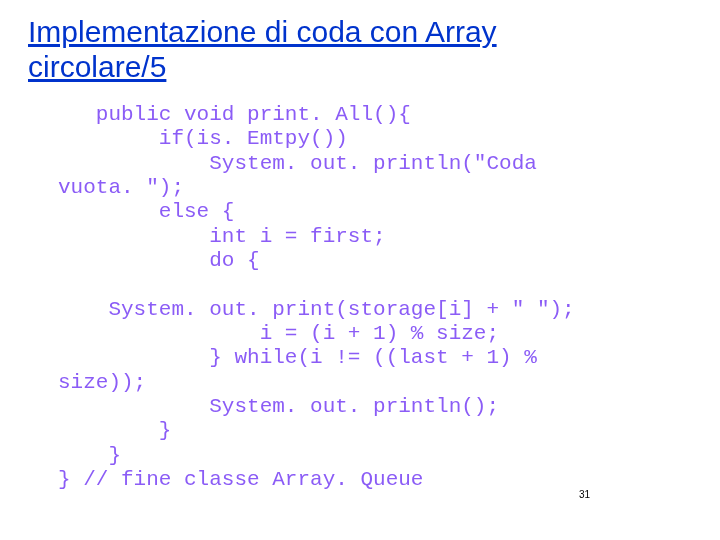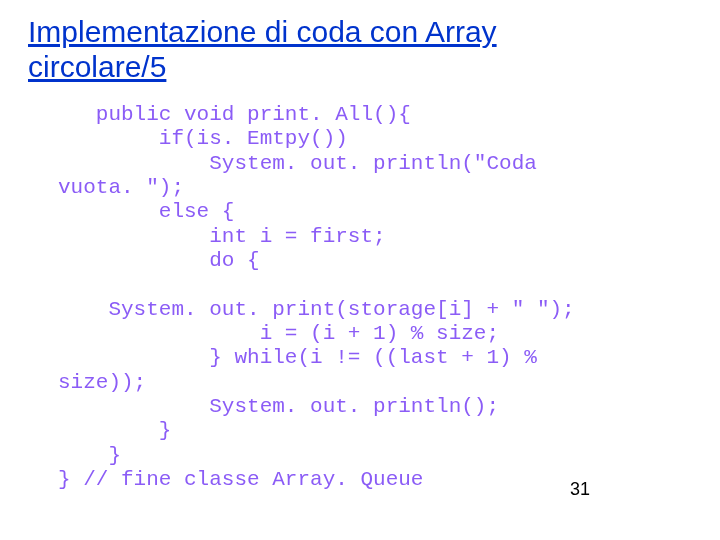--- a/index.html
+++ b/index.html
@@ -31,21 +31,21 @@
     font-size: 21px;
     line-height: 1.16;
     white-space: pre;
     color: #8b5cf6;
     padding-left: 30px;
   }
   .pagenum {
     position: absolute;
     right: 26px;
     bottom: 40px;
-    font-size: 18px;
+    font-size: 10px;
     color: #000;
   }
 </style>
 </head>
 <body>
 
 <div class="slide">
   <h1 class="title">Implementazione di coda con Array circolare/5</h1>
   <div class="code">   public void print. All(){
         if(is. Emtpy())

